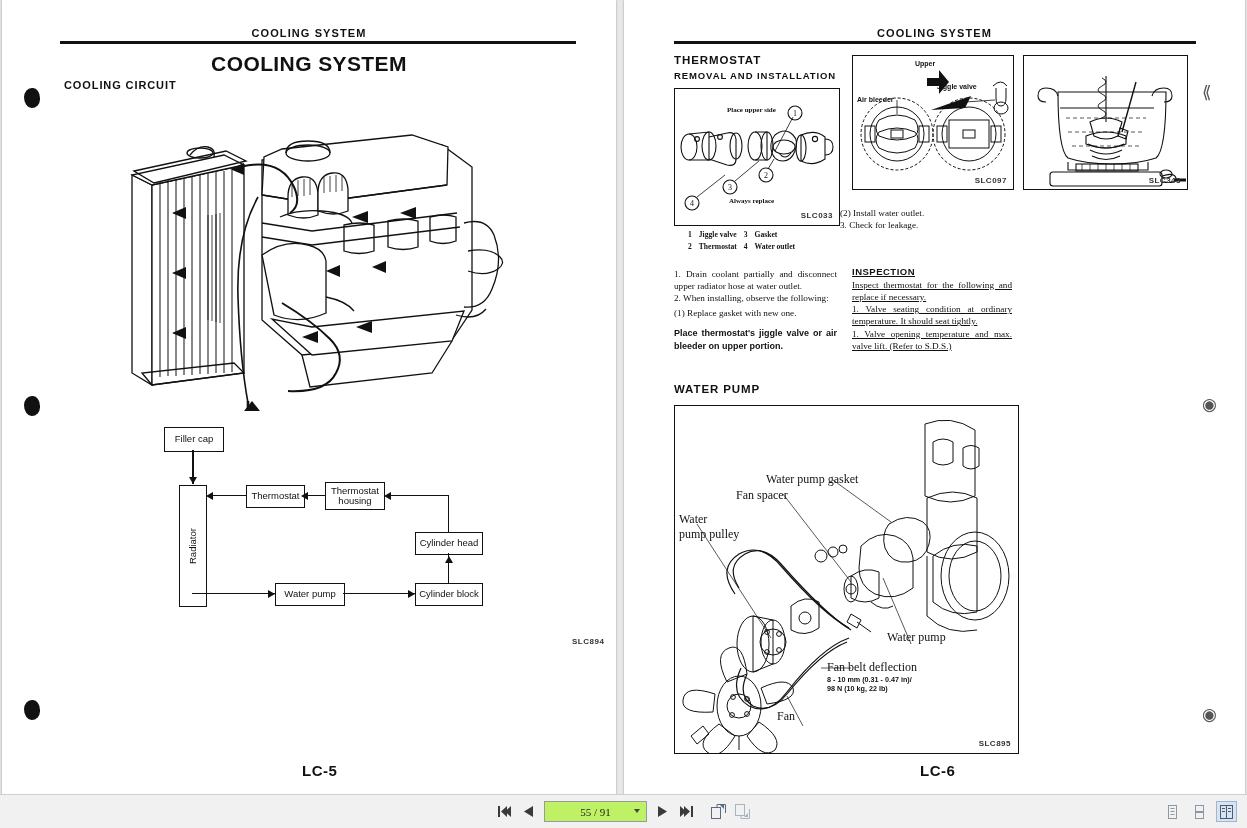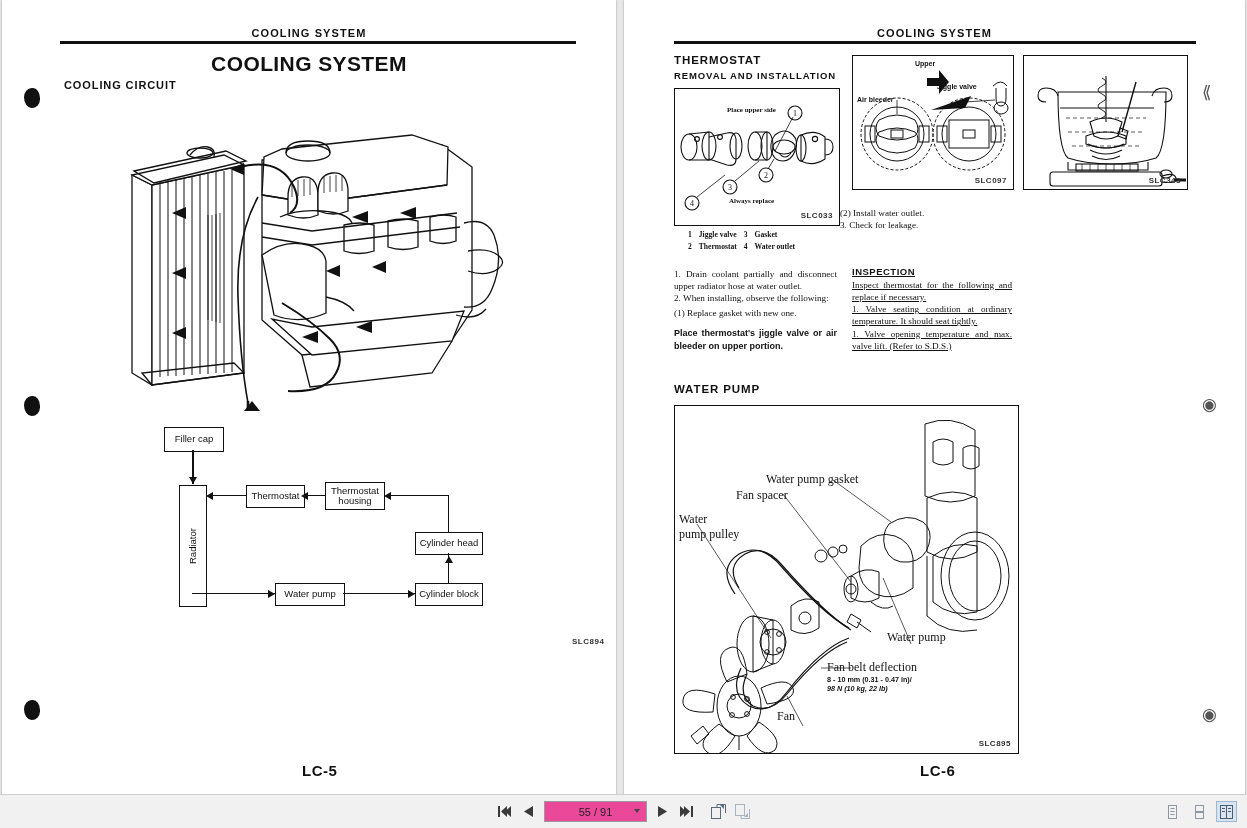--- a/index.html
+++ b/index.html
@@ -85,23 +85,23 @@
     position:absolute;left:0;bottom:0;width:1247px;height:33px;
     background:#f1f1f1;border-top:1px solid #cfcfcf;
     display:flex;align-items:center;
   }
   .tb-center{position:absolute;left:0;right:0;display:flex;justify-content:center;align-items:center;gap:7px;}
   .tb-btn{
     width:17px;height:19px;display:flex;align-items:center;justify-content:center;
     color:#3a3a3a;cursor:pointer;background:transparent;border:none;
   }
   .pagebox{
-    width:101px;height:19px;background:#ec4899;border:1px solid #9a9a9a;
+    width:101px;height:19px;background:#bef264;border:1px solid #9a9a9a;
     display:flex;align-items:center;justify-content:center;position:relative;
-    font-size:11px;color:#222;
+    font-size:11px;color:#222;font-family:Liberation Serif, serif;
   }
   .pagebox .caret{position:absolute;right:6px;top:7px;width:0;height:0;
     border-left:3.5px solid transparent;border-right:3.5px solid transparent;border-top:4px solid #444;}
   .tb-right{position:absolute;right:10px;display:flex;align-items:center;gap:6px;}
   .vbtn{width:19px;height:19px;display:flex;align-items:center;justify-content:center;cursor:pointer;border:1px solid transparent;}
   .vbtn.active{background:#d8e4f2;border:1px solid #9db6d4;}
 </style>
 </head>
 <body>
 
@@ -495,21 +495,21 @@
       <div class="figlabel" style="left:61px;top:82px;">Fan spacer</div>
       <div class="figlabel" style="left:4px;top:106px;">
         <span style="white-space:pre-line;">Water
 pump pulley</span>
       </div>
       <div class="figlabel" style="left:212px;top:224px;">Water pump</div>
       <div class="figlabel" style="left:102px;top:303px;">Fan</div>
       <div style="position:absolute;left:152px;top:254px;">
         <div class="figlabel" style="position:relative;">Fan belt deflection</div>
         <div class="figlabel b" style="position:relative;font-size:7.2px;">8 - 10 mm (0.31 - 0.47 in)/</div>
-        <div class="figlabel b" style="position:relative;font-size:7.2px;font-style:italic;">98 N (10 kg, 22 lb)</div>
+        <div class="figlabel b" style="position:relative;font-size:7.2px;">98 N (10 kg, 22 lb)</div>
       </div>
       <div class="figcode" style="right:7px;bottom:5px;">SLC895</div>
     </div>
 
     <div class="pagenum" style="left:296px;top:762px;">LC-6</div>
   </div>
 
 </div>
 </div>
 

